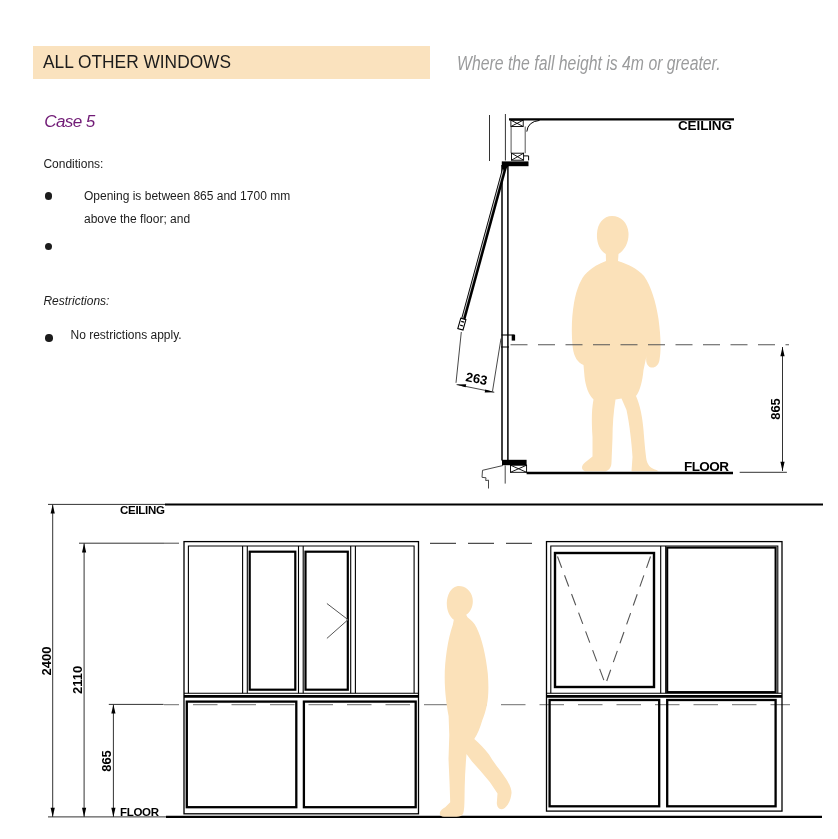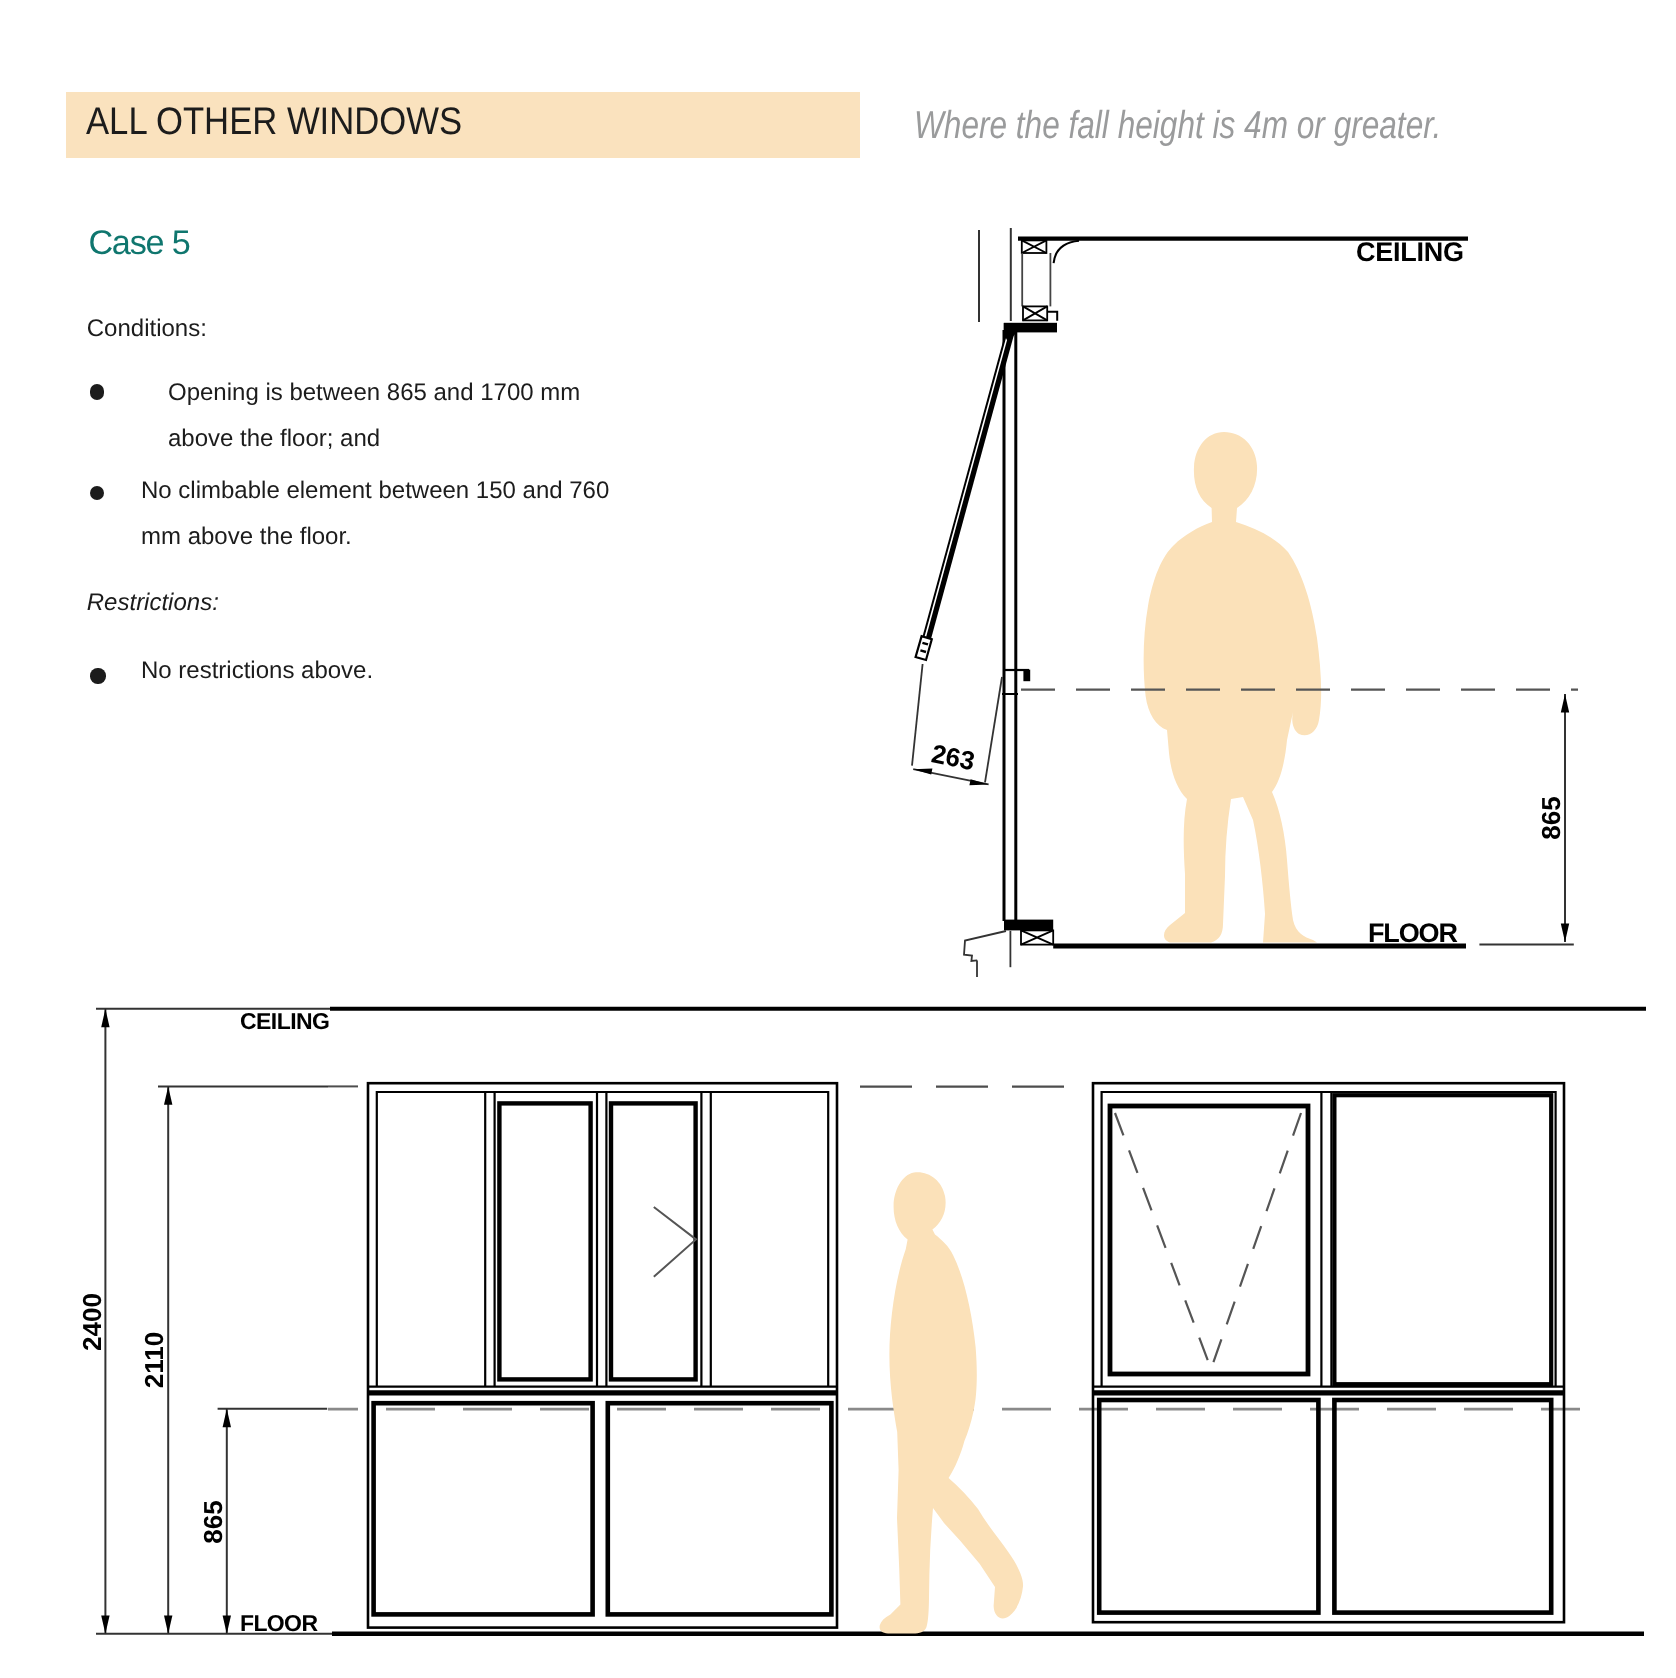--- a/index.html
+++ b/index.html
@@ -12,37 +12,36 @@
 </head>
 <body>
 <div id="page">
 
   <div class="abs" style="left:33px;top:33px;width:397px;height:32.7px;background:#fae2be;"></div>
 
   <div class="abs" style="left:42.8px;top:38.1px;font-size:19.2px;color:#1c1c1c;line-height:22px;white-space:nowrap;transform:scaleX(0.903);transform-origin:0 0;">ALL OTHER WINDOWS</div>
 
   <div class="abs" style="left:456.7px;top:38.6px;font-size:19.5px;font-style:italic;color:#9a9b9c;line-height:22px;white-space:nowrap;transform:scaleX(0.81);transform-origin:0 0;">Where the fall height is 4m or greater.</div>
 
-  <div class="abs" style="left:44.2px;top:98.8px;font-size:17.1px;letter-spacing:-0.6px;color:#0f766e;line-height:20px;">Case 5</div>
+  <div class="abs" style="left:44.2px;top:98.8px;font-size:17.1px;letter-spacing:-0.6px;color:#701a75;line-height:20px;font-style:italic;">Case 5</div>
 
   <div class="abs body-txt" style="left:43.4px;top:140.8px;line-height:20px;">Conditions:</div>
 
   <div class="abs" style="left:44.7px;top:179.2px;width:7.6px;height:7.6px;border-radius:50%;background:#1c1c1c;"></div>
 
   <div class="abs body-txt" style="left:84px;top:171.8px;">Opening is between 865 and 1700 mm<br>above the floor; and</div>
 
   <div class="abs" style="left:44.7px;top:229.8px;width:7.6px;height:7.6px;border-radius:50%;background:#1c1c1c;"></div>
 
-  <div class="abs body-txt" style="left:70.5px;top:221.3px;">No climbable element between 150 and 760<br>mm above the floor.</div>
 
   <div class="abs body-txt" style="left:43.4px;top:278px;line-height:20px;font-style:italic;">Restrictions:</div>
 
   <div class="abs" style="left:45.2px;top:321.2px;width:7.6px;height:7.6px;border-radius:50%;background:#1c1c1c;"></div>
 
-  <div class="abs body-txt" style="left:70.5px;top:312.1px;line-height:20px;">No restrictions above.</div>
+  <div class="abs body-txt" style="left:70.5px;top:312.1px;line-height:20px;">No restrictions apply.</div>
 
   <svg class="abs" style="left:0;top:0;" width="838" height="839" viewBox="0 0 838 839" font-family="Liberation Sans, sans-serif">
 
     <line x1="489.5" y1="102" x2="489.5" y2="148" stroke="#333" stroke-width="1"></line>
 
     <line x1="505.4" y1="101" x2="505.4" y2="147.5" stroke="#333" stroke-width="1"></line>
 
     <line x1="509" y1="106.3" x2="734" y2="106.3" stroke="#000" stroke-width="2.2"></line>
 
     <text x="678" y="117.3" font-size="13.5" font-weight="bold" fill="#000" textLength="54">CEILING</text>

